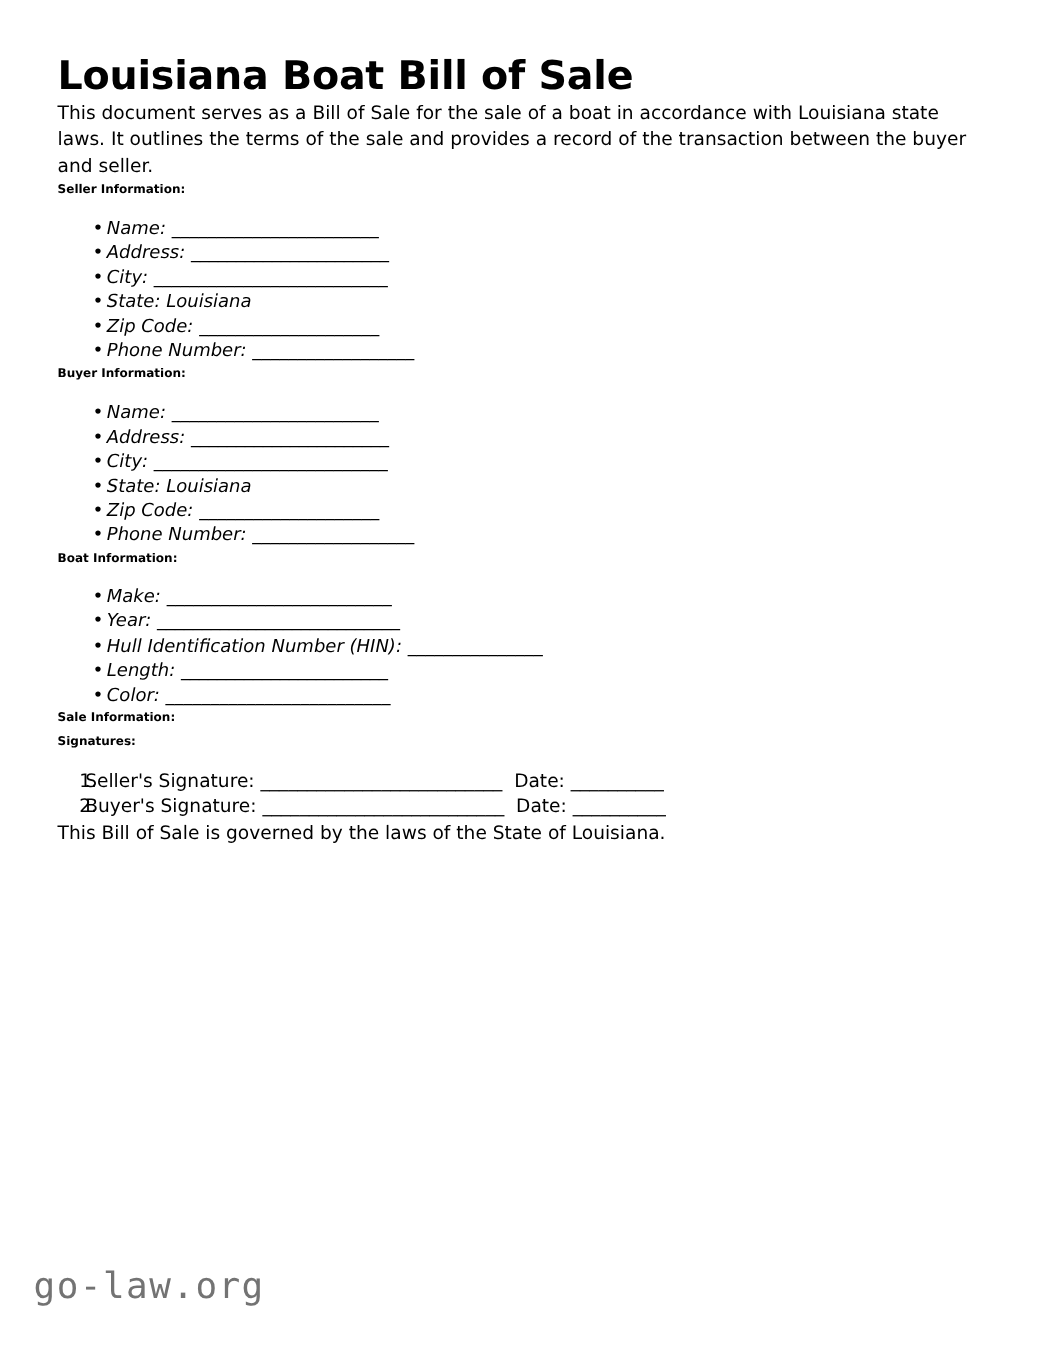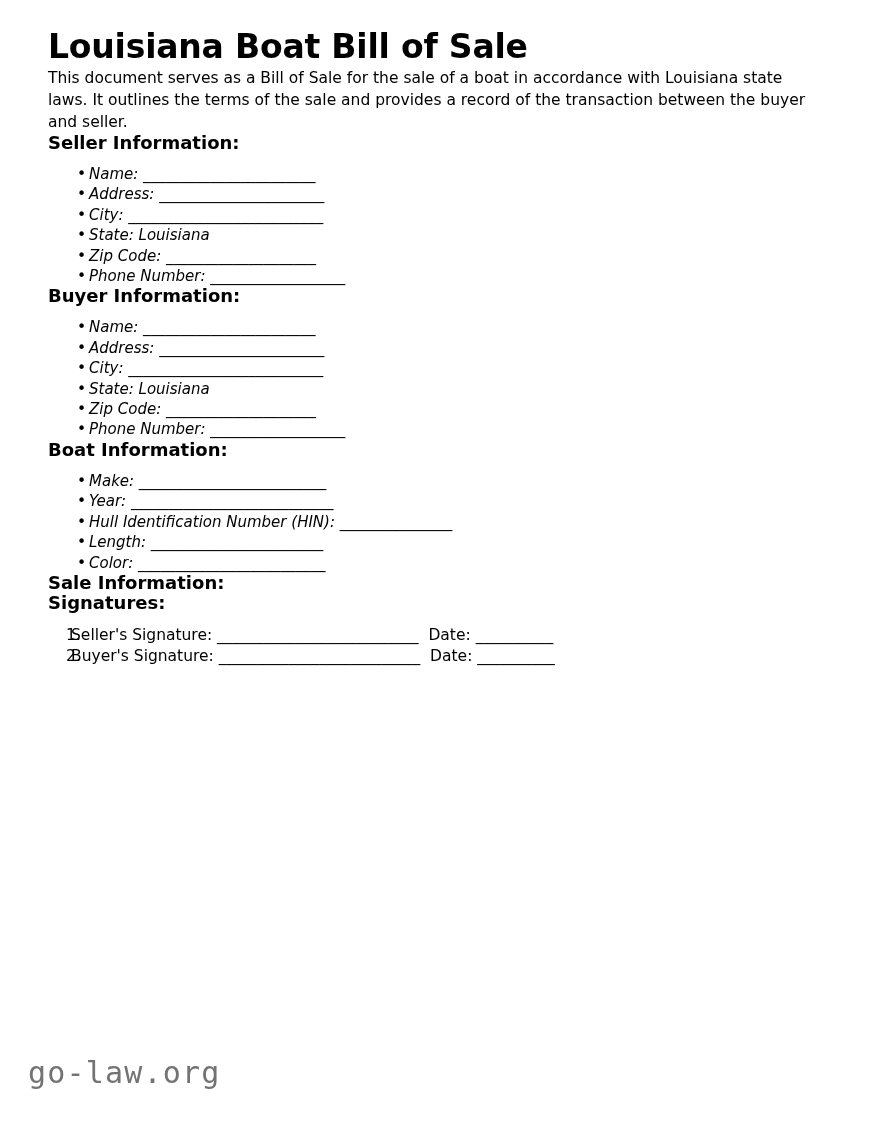--- a/index.html
+++ b/index.html
@@ -26,41 +26,41 @@
     position: absolute;
     left: 48px;
     top: 0;
     width: 764px;
   }
   h1.doc-title {
     font-size: 33px;
     font-weight: bold;
     letter-spacing: -0.2px;
     margin: 0;
-    padding-top: 27px;
+    padding-top: 43px;
     line-height: 40px;
   }
   p.para {
     font-size: 15.5px;
     line-height: 22px;
     margin: 0;
     padding: 0;
     max-width: 760px;
   }
   .para-intro {
     margin-top: 21px;
   }
   .para-affirm {
     margin-top: 21px;
   }
   .para-governing {
     margin-top: 20px;
   }
   h2.section-heading {
-    font-size: 18px;
+    font-size: 10px;
     font-weight: bold;
     margin: 0;
     line-height: 20px;
   }
   .sec-seller   { margin-top: 23px; }
   .sec-buyer    { margin-top: 24px; }
   .sec-boat     { margin-top: 25px; }
   .sec-sale     { margin-top: 25px; }
   .sec-sign     { margin-top: 25px; }
 
@@ -161,17 +161,18 @@
 
     <h2 class="section-heading sec-sale">Sale Information:</h2>
 
 
     <h2 class="section-heading sec-sign">Signatures:</h2>
     <ol class="sign-list">
       <li>Seller's Signature: __________________________  Date: __________</li>
       <li>Buyer's Signature: __________________________  Date: __________</li>
     </ol>
 
+    <p class="para para-governing">This Bill of Sale is governed by the laws of the State of Louisiana.</p>
 
   </div>
 
   <div class="watermark">go-law.org</div>
 </div>
 
 </body></html>

